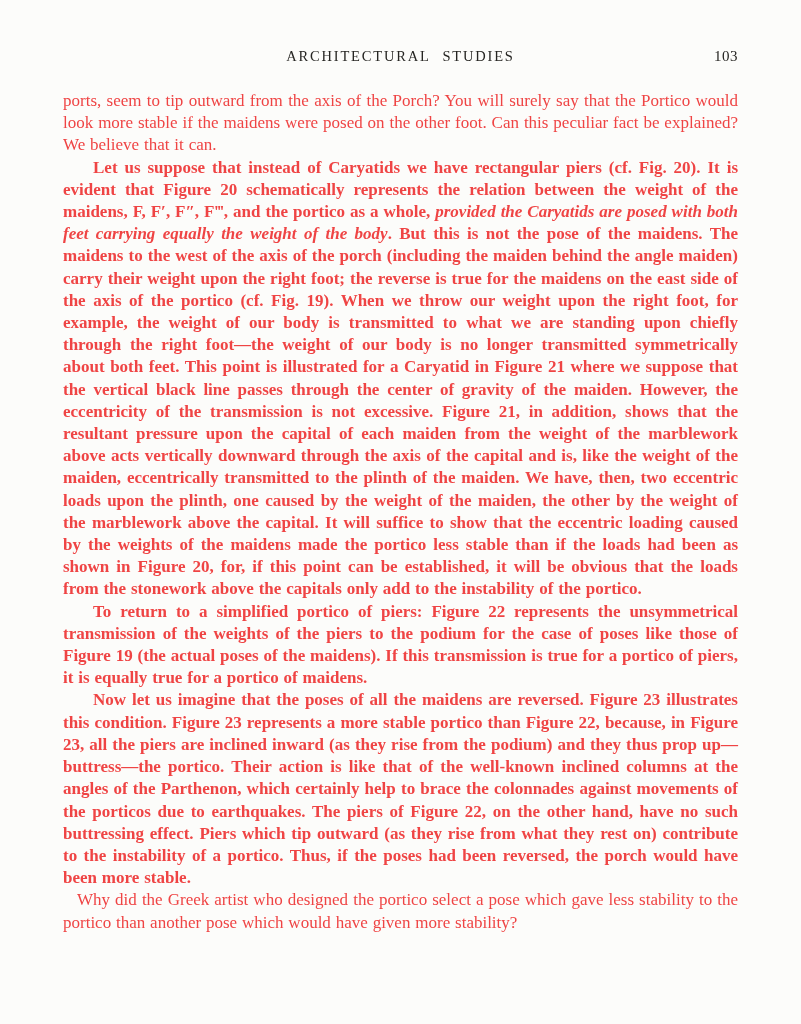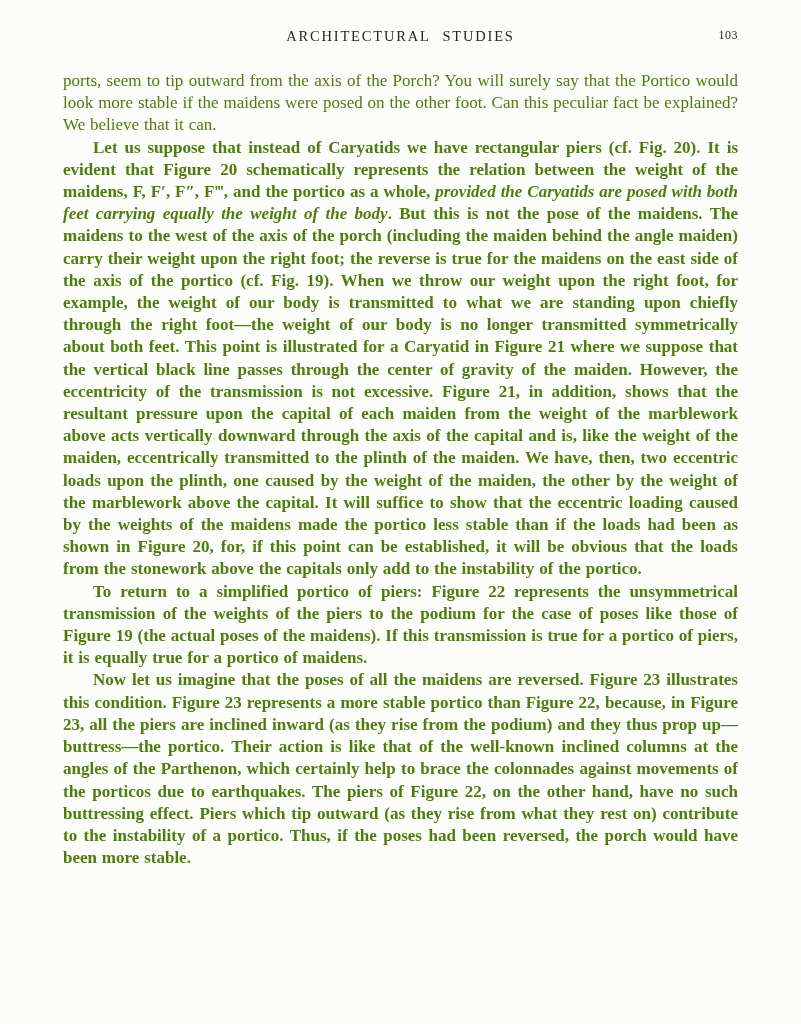--- a/index.html
+++ b/index.html
@@ -7,49 +7,49 @@
     padding: 0;
     background: #e9e8e4;
   }
   .page {
     position: relative;
     width: 801px;
     height: 1024px;
     margin: 0 auto;
     background: #fcfcfa;
     box-sizing: border-box;
-    padding: 28px 63px 0 63px;
+    padding: 48px 63px 0 63px;
     color: #1e1d1b;
     font-family: "Liberation Serif", serif;
     overflow: hidden;
   }
   .header {
     position: relative;
     height: 20px;
     text-align: center;
     font-size: 14.5px;
     letter-spacing: 1.8px;
     word-spacing: 7px;
     color: #262522;
   }
   .page-number {
     position: absolute;
     right: 0;
     top: 0;
     letter-spacing: 0.5px;
     word-spacing: normal;
-    font-size: 12px;
+    font-size: 15px;
   }
   .page-body {
     margin-top: 22px;
     font-size: 17px;
     line-height: 22.2px;
     text-align: justify;
     word-spacing: 0.6px;
-    color: #4d7c0f;
+    color: #ef4444;
   }
   p.para {
     margin: 0;
     padding: 0;
   }
   p.indent-normal { text-indent: 30px; font-weight: bold; }
   p.indent-small  { text-indent: 14px; }
   .italic { font-style: italic; }
 </style>
 </head>
@@ -58,14 +58,15 @@
 <div class="page">
   <div class="header">
     <span class="title">ARCHITECTURAL STUDIES</span>
     <span class="page-number">103</span>
   </div>
   <div class="page-body">
       <p class="para"><span>ports, seem to tip outward from the axis of the Porch? You will surely say that the Portico would look more stable if the maidens were posed on the other foot. Can this peculiar fact be explained? We believe that it can.</span></p>
       <p class="para indent-normal"><span>Let us suppose that instead of Caryatids we have rectangular piers (cf. Fig. 20). It is evident that Figure 20 schematically represents the relation between the weight of the maidens, F, F′, F″, F‴, and the portico as a whole, </span><span class="italic">provided the Caryatids are posed with both feet carrying equally the weight of the body</span><span>. But this is not the pose of the maidens. The maidens to the west of the axis of the porch (including the maiden behind the angle maiden) carry their weight upon the right foot; the reverse is true for the maidens on the east side of the axis of the portico (cf. Fig. 19). When we throw our weight upon the right foot, for example, the weight of our body is transmitted to what we are standing upon chiefly through the right foot—the weight of our body is no longer transmitted symmetrically about both feet. This point is illustrated for a Caryatid in Figure 21 where we suppose that the vertical black line passes through the center of gravity of the maiden. However, the eccentricity of the transmission is not excessive. Figure 21, in addition, shows that the resultant pressure upon the capital of each maiden from the weight of the marblework above acts vertically downward through the axis of the capital and is, like the weight of the maiden, eccentrically transmitted to the plinth of the maiden. We have, then, two eccentric loads upon the plinth, one caused by the weight of the maiden, the other by the weight of the marblework above the capital. It will suffice to show that the eccentric loading caused by the weights of the maidens made the portico less stable than if the loads had been as shown in Figure 20, for, if this point can be established, it will be obvious that the loads from the stonework above the capitals only add to the instability of the portico.</span></p>
       <p class="para indent-normal"><span>To return to a simplified portico of piers: Figure 22 represents the unsymmetrical transmission of the weights of the piers to the podium for the case of poses like those of Figure 19 (the actual poses of the maidens). If this transmission is true for a portico of piers, it is equally true for a portico of maidens.</span></p>
       <p class="para indent-normal"><span>Now let us imagine that the poses of all the maidens are reversed. Figure 23 illustrates this condition. Figure 23 represents a more stable portico than Figure 22, because, in Figure 23, all the piers are inclined inward (as they rise from the podium) and they thus prop up—buttress—the portico. Their action is like that of the well-known inclined columns at the angles of the Parthenon, which certainly help to brace the colonnades against movements of the porticos due to earthquakes. The piers of Figure 22, on the other hand, have no such buttressing effect. Piers which tip outward (as they rise from what they rest on) contribute to the instability of a portico. Thus, if the poses had been reversed, the porch would have been more stable.</span></p>
+      <p class="para indent-small"><span>Why did the Greek artist who designed the portico select a pose which gave less stability to the portico than another pose which would have given more stability?</span></p>
     </div>
 </div>
 
 </body></html>

